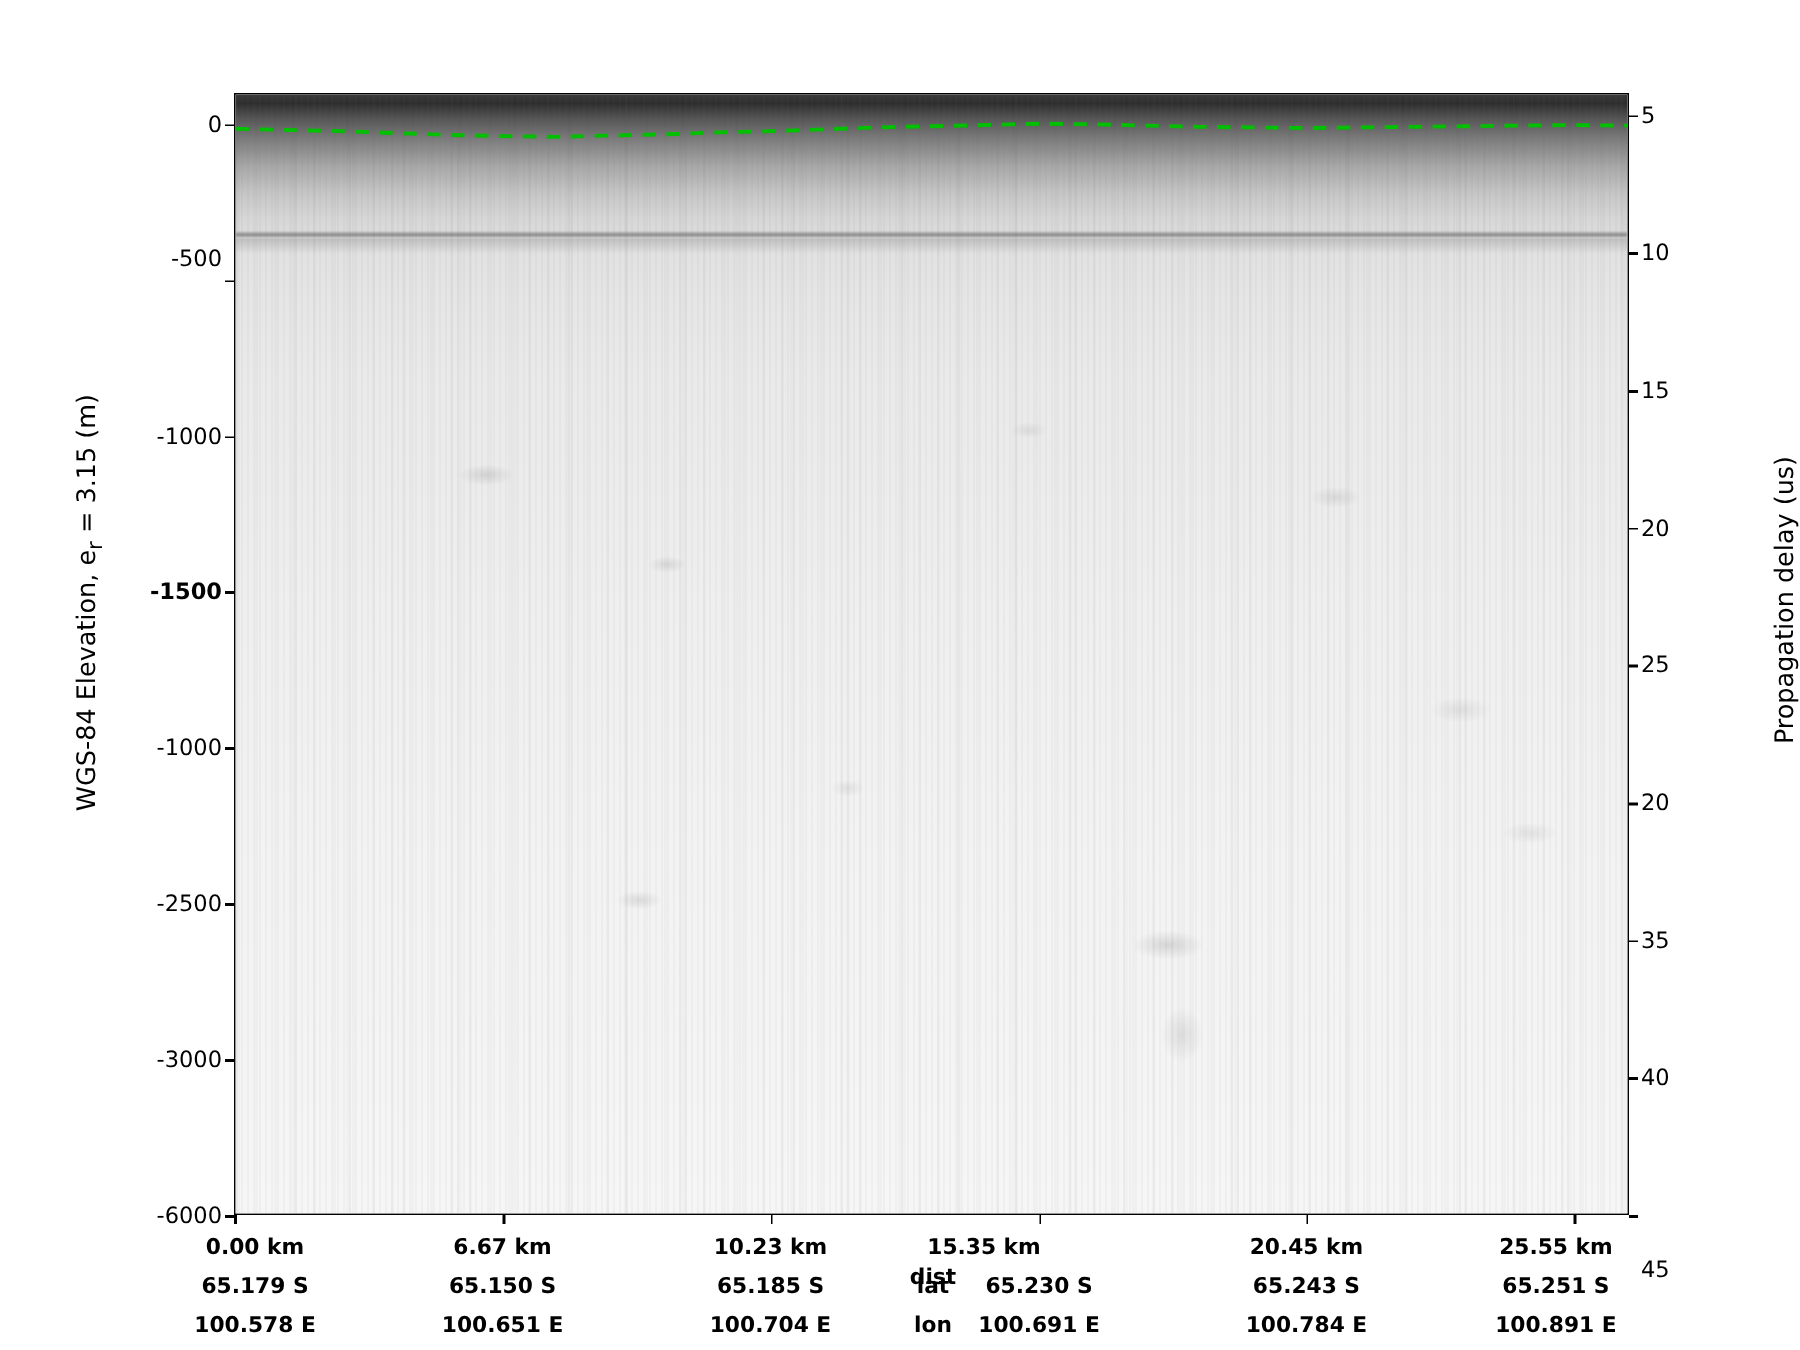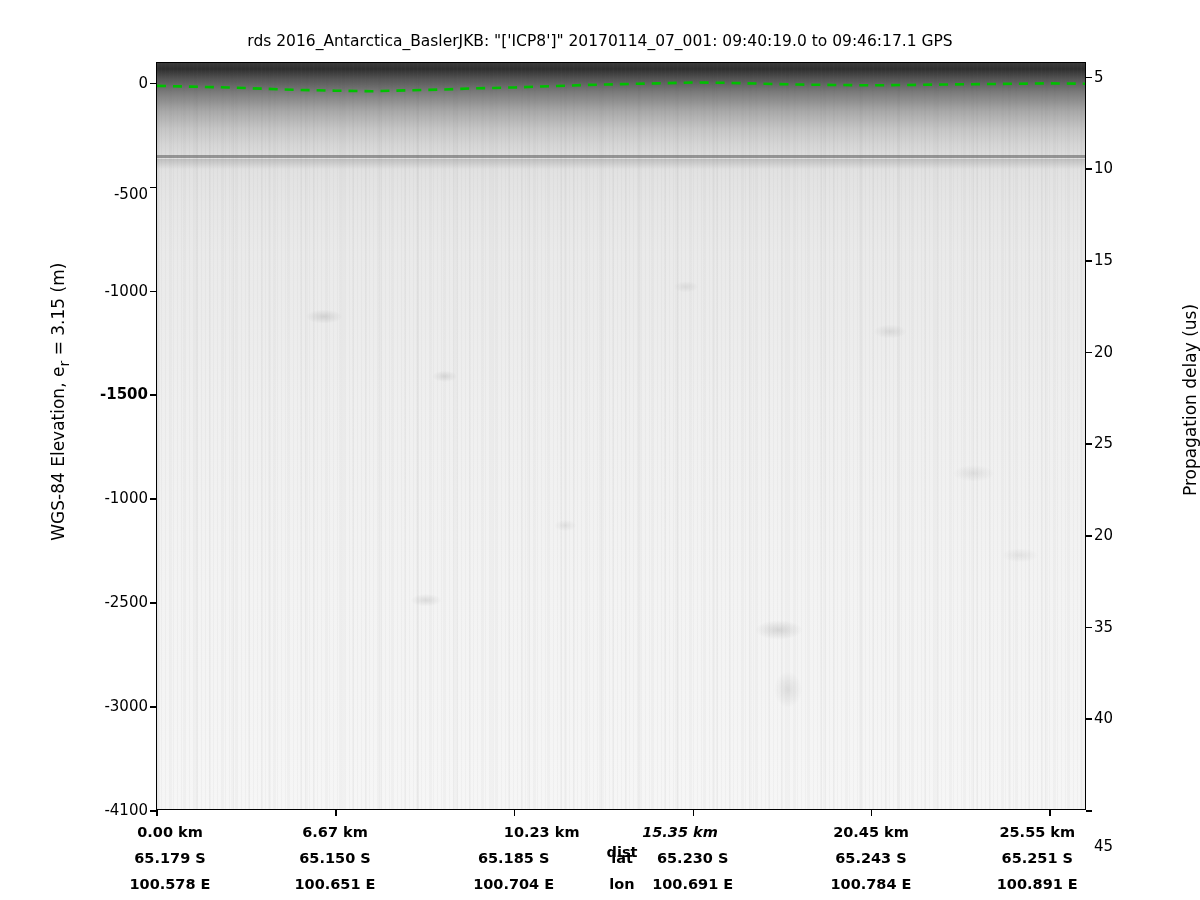--- a/index.html
+++ b/index.html
@@ -194,21 +194,20 @@
     transform: translateX(-50%);
     text-align: center;
     font-weight: bold;
   }
 </style>
 </head>
 <body>
 
 <div id="figure">
 
-  <div id="title">rds 2016_Antarctica_BaslerJKB: "['ICP8']"  20170114_07_001: 09:40:19.0 to 09:46:17.1 GPS</div>
 
   <div id="ylabel-left-text">
     <span>WGS-84 Elevation, e</span><sub>r</sub><span> = 3.15 (m)</span>
   </div>
 
   <div id="ylabel-right-text">Propagation delay (us)</div>
 
   <div id="plot">
     <div id="radargram"></div>
     <div id="streaks"></div>
@@ -216,33 +215,33 @@
     <div id="internal-layer"></div>
     <div id="internal-layer2"></div>
     <svg id="surface-pick" viewBox="0 0 930 748" preserveAspectRatio="none">
       <polyline id="pick-path" fill="none" stroke="#00c000" stroke-width="2.6" stroke-dasharray="9,7" points="0.0,22.9 35.0,23.7 71.7,24.5 107.3,25.8 143.3,27.0 179.0,27.8 214.7,28.3 250.3,27.4 286.0,26.6 322.0,25.3 357.7,24.5 393.3,23.3 429.3,22.0 465.0,21.2 500.7,20.4 536.7,19.5 572.3,19.9 608.0,20.8 643.7,21.6 679.3,22.0 715.0,22.4 751.0,22.0 786.7,21.6 822.3,21.2 858.0,20.8 893.3,20.4 930.0,20.8"></polyline>
     </svg>
   </div>
 
   <div id="ytick-layer">
       <div class="y-tick-left-label" style="top: 82.7778px;">0</div>
       <div class="tickmark" style="left: 150px; top: 82.7778px; width: 6px; height: 1.5px;"></div>
-      <div class="y-tick-left-label" style="top: 194px;">-500</div>
+      <div class="y-tick-left-label" style="top: 172px;">-500</div>
       <div class="tickmark" style="left: 150px; top: 186.667px; width: 6px; height: 1.5px;"></div>
       <div class="y-tick-left-label" style="top: 290.556px;">-1000</div>
       <div class="tickmark" style="left: 150px; top: 290.556px; width: 6px; height: 1.5px;"></div>
       <div class="y-tick-left-label" style="top: 394.444px; font-weight: bold;">-1500</div>
       <div class="tickmark" style="left: 150px; top: 394.444px; width: 6px; height: 1.5px;"></div>
       <div class="y-tick-left-label" style="top: 498.333px;">-1000</div>
       <div class="tickmark" style="left: 150px; top: 498.333px; width: 6px; height: 1.5px;"></div>
       <div class="y-tick-left-label" style="top: 602.222px;">-2500</div>
       <div class="tickmark" style="left: 150px; top: 602.222px; width: 6px; height: 1.5px;"></div>
       <div class="y-tick-left-label" style="top: 706.111px; margin-left: 20px;">-3000</div>
       <div class="tickmark" style="left: 150px; top: 706.111px; width: 6px; height: 1.5px;"></div>
-      <div class="y-tick-left-label" style="top: 810px;">-4100</div>
+      <div class="y-tick-left-label" style="top: 810px;">-6000</div>
       <div class="tickmark" style="left: 150px; top: 810px; width: 6px; height: 1.5px;"></div>
       <div class="y-tick-right-label" style="top: 76.6667px;">5</div>
       <div class="tickmark" style="left: 1086px; top: 76.6667px; width: 6px; height: 1.5px;"></div>
       <div class="y-tick-right-label" style="top: 168.333px;">10</div>
       <div class="tickmark" style="left: 1086px; top: 168.333px; width: 6px; height: 1.5px;"></div>
       <div class="y-tick-right-label" style="top: 260px;">15</div>
       <div class="tickmark" style="left: 1086px; top: 260px; width: 6px; height: 1.5px;"></div>
       <div class="y-tick-right-label" style="top: 351.667px;">20</div>
       <div class="tickmark" style="left: 1086px; top: 351.667px; width: 6px; height: 1.5px;"></div>
       <div class="y-tick-right-label" style="top: 443.333px;">25</div>
@@ -261,22 +260,22 @@
       <div class="tickmark" style="left: 692.673px; top: 810px; width: 1.5px; height: 6px;"></div>
       <div class="tickmark" style="left: 870.981px; top: 810px; width: 1.5px; height: 6px;"></div>
       <div class="tickmark" style="left: 1049.29px; top: 810px; width: 1.5px; height: 6px;"></div>
     </div>
 
   <div id="bottom-layer">
       <div class="bottom-row" style="top: 824px;">
         <div class="rowkey" style="left: 622px; margin-top: 20px;">dist</div>
         <div class="bcell" style="left: 170px;">0.00 km</div>
         <div class="bcell" style="left: 335.008px;">6.67 km</div>
-        <div class="bcell" style="left: 513.665px; margin-left: 28px;">10.23 km</div>
-        <div class="bcell" style="left: 680px; font-style: italic;">15.35 km</div>
+        <div class="bcell" style="left: 513.665px;">10.23 km</div>
+        <div class="bcell" style="left: 656px;">15.35 km</div>
         <div class="bcell" style="left: 870.981px;">20.45 km</div>
         <div class="bcell" style="left: 1037.29px;">25.55 km</div>
       </div>
       <div class="bottom-row" style="top: 850px;">
         <div class="rowkey" style="left: 622px;">lat</div>
         <div class="bcell" style="left: 170px;">65.179 S</div>
         <div class="bcell" style="left: 335.008px;">65.150 S</div>
         <div class="bcell" style="left: 513.665px;">65.185 S</div>
         <div class="bcell" style="left: 692.673px;">65.230 S</div>
         <div class="bcell" style="left: 870.981px;">65.243 S</div>

